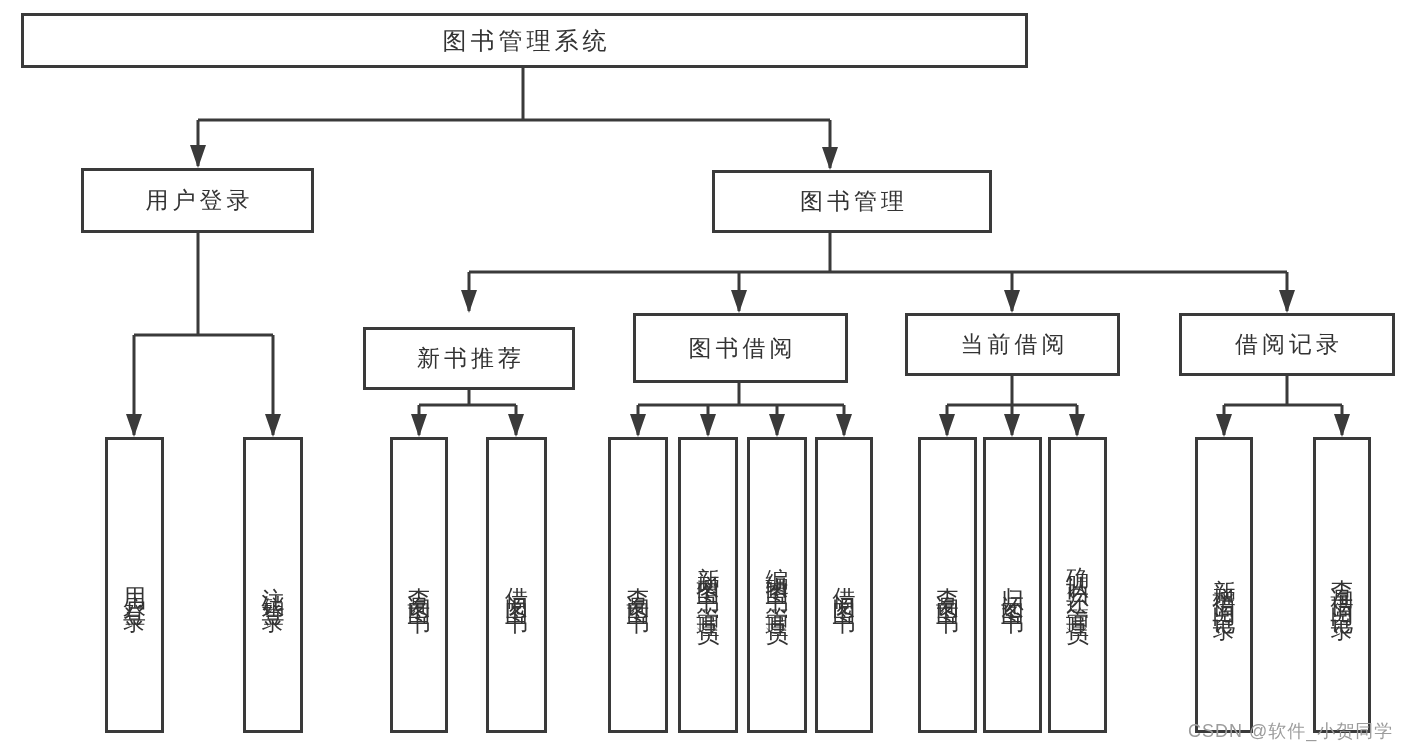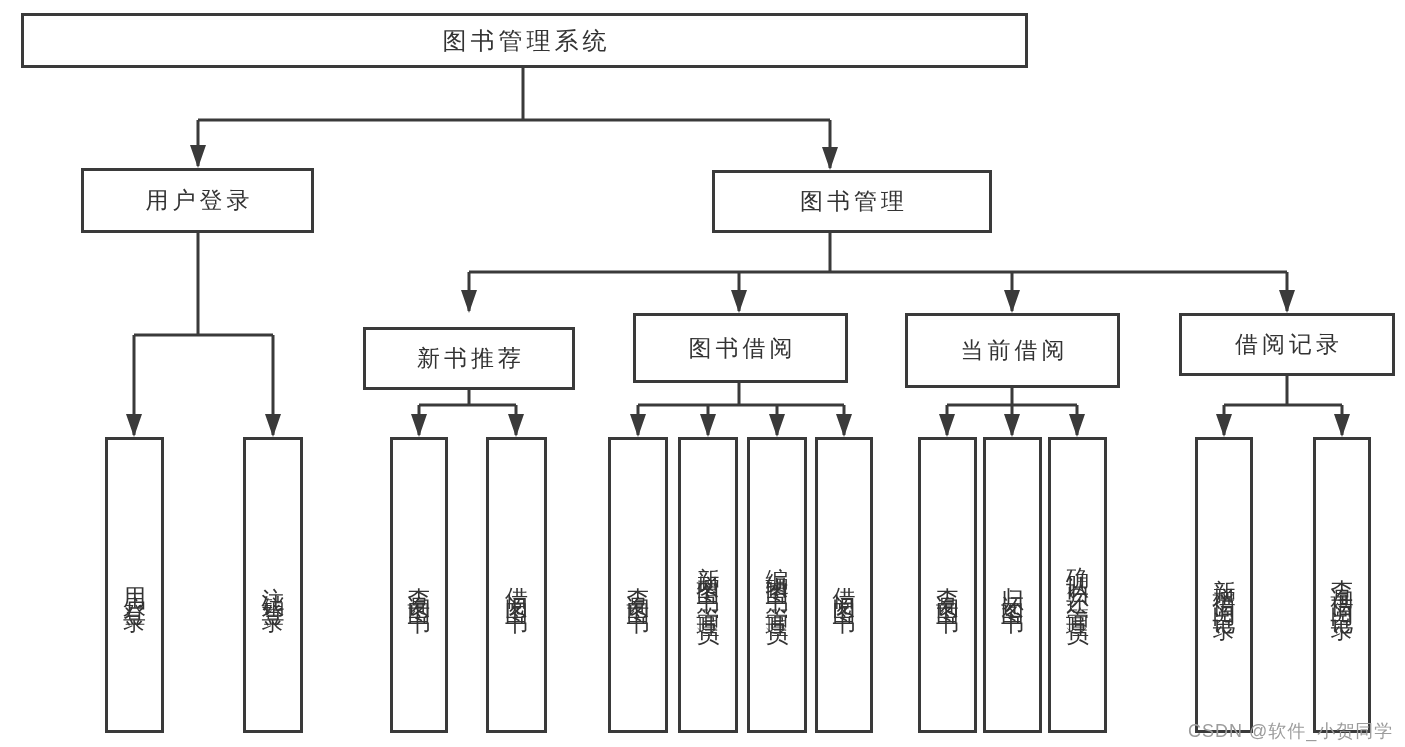--- a/index.html
+++ b/index.html
@@ -60,21 +60,21 @@
   <div class="box" style="left:712px;top:170px;width:280px;height:63px">
     <span class="hlabel">图书管理</span>
   </div>
 
   <div class="box" style="left:363px;top:327px;width:212px;height:63px">
     <span class="hlabel">新书推荐</span>
   </div>
   <div class="box" style="left:633px;top:313px;width:215px;height:70px">
     <span class="hlabel">图书借阅</span>
   </div>
-  <div class="box" style="left:905px;top:313px;width:215px;height:75px">
+  <div class="box" style="left:905px;top:313px;width:215px;height:63px">
     <span class="hlabel">当前借阅</span>
   </div>
   <div class="box" style="left:1179px;top:313px;width:216px;height:63px">
     <span class="hlabel">借阅记录</span>
   </div>
 
   <div class="box" style="left:105px;top:437px;width:59px;height:296px">
     <span class="vlabel">用户登录</span>
   </div>
   <div class="box" style="left:243px;top:437px;width:60px;height:296px">

